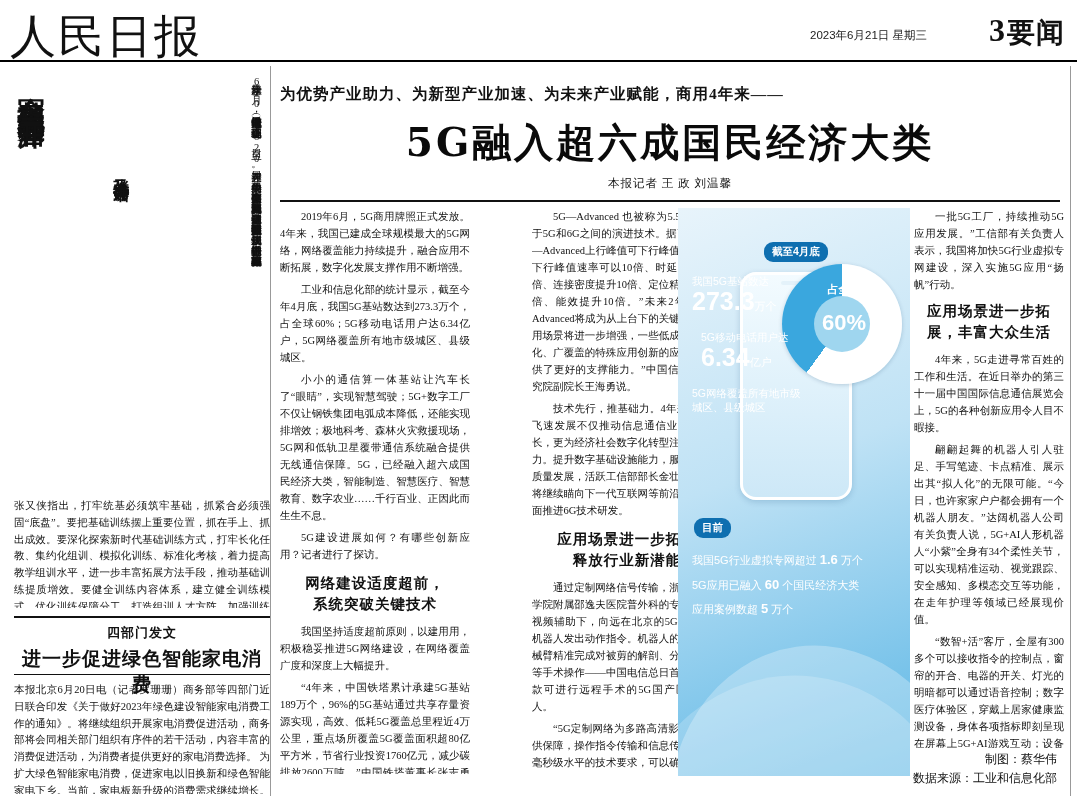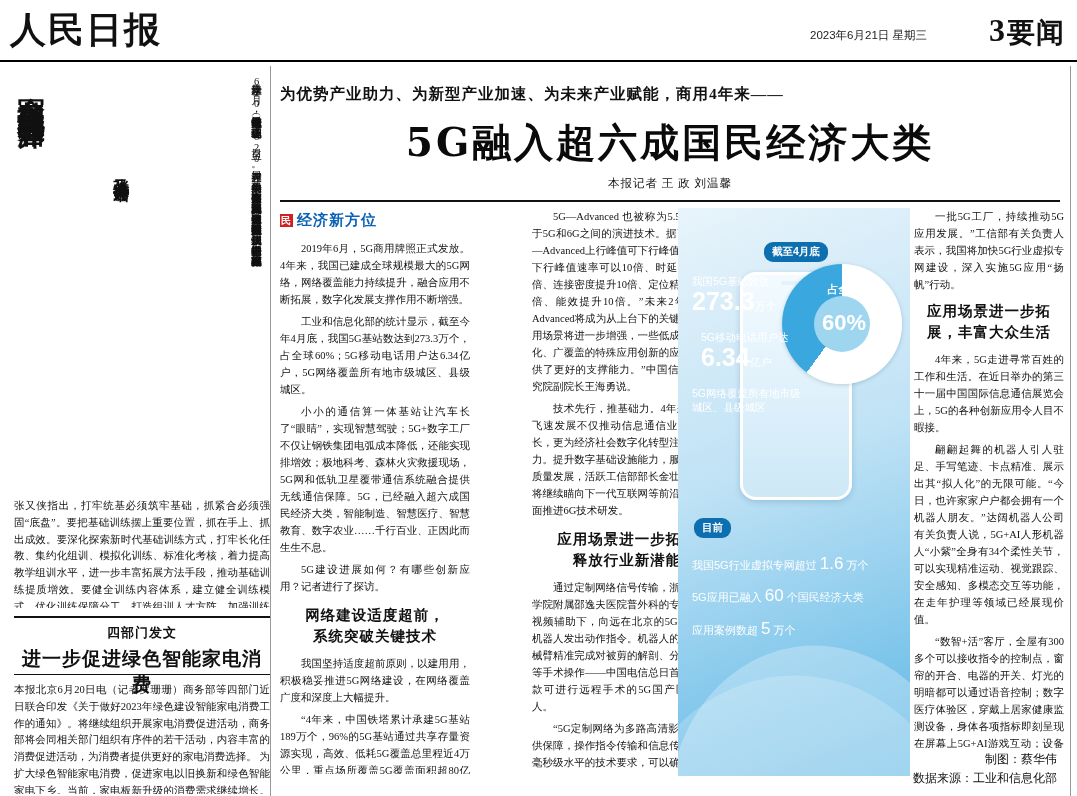--- a/index.html
+++ b/index.html
@@ -15,21 +15,21 @@
   .page { position:relative; width:1077px; height:796px; }
 
   
   .masthead {
     position:absolute; left:0; top:0; width:1077px; height:62px;
     border-bottom:2px solid #000;
   }
   .logo {
     position:absolute; left:10px; top:6px;
     font-family:"DejaVu Serif", serif;
-    font-weight:bold; font-size:36px; letter-spacing:2px;
+    font-weight:normal; font-size:46px; letter-spacing:2px;
     color:#111;
   }
   .mast-date {
     position:absolute; right:150px; top:28px;
     font-size:11.5px; color:#222;
     font-family:"Liberation Sans", sans-serif;
   }
   .mast-pageno {
     position:absolute; right:72px; top:12px;
     font-size:32px; font-weight:bold; color:#111;
@@ -187,21 +187,21 @@
   .stat .lbl { font-size:10.5px; display:block; line-height:1.35; }
   .stat .num { font-size:25px; font-weight:bold; display:inline-block; line-height:1.1; }
   .stat .unit { font-size:11px; }
 
   .s1 { left:14px; top:66px; width:150px; }
   .s2 { left:23px; top:122px; width:150px; }
   .s3 { left:14px; top:178px; width:190px; }
 
   .bullets { position:absolute; left:14px; top:340px; width:206px; color:#fff;
              font-family:"Liberation Sans", sans-serif; font-size:11px; line-height:1.9; }
-  .bullets .n { font-size:17px; font-weight:normal; }
+  .bullets .n { font-size:13px; font-weight:bold; }
   .bullets .row { white-space:nowrap; }
 
   .wave {
     position:absolute; left:-20px; bottom:-40px; width:300px; height:170px;
     background:rgba(255,255,255,.28);
     border-radius:50% 50% 0 0 / 100% 100% 0 0;
     transform:rotate(-8deg);
   }
   .wave2 {
     position:absolute; left:-40px; bottom:-70px; width:330px; height:170px;
@@ -252,23 +252,20 @@
 为扩大绿色智能家电消费，促进家电以旧换新和绿色智能家电下乡。当前，家电板新升级的消费需求继续增长。据主要电商平台销售数据，1—5月，家电以旧换新和绿色智能家电下乡销售额同比分别增长83.7%和12.6%。</div>
     </div>
 
     <div class="col-main">
       <div class="kicker">为优势产业助力、为新型产业加速、为未来产业赋能，商用4年来——</div>
       <div class="headline">5G融入超六成国民经济大类</div>
       <div class="byline">本报记者 王 政 刘温馨</div>
       <div class="head-rule"></div>
 
       <div class="scol scol1" style="height:566px; overflow:hidden;">
-        <span class="badge-head">
-          <span class="sq">民</span><span>经济新方位</span>
-        </span>
         <p>2019年6月，5G商用牌照正式发放。4年来，我国已建成全球规模最大的5G网络，网络覆盖能力持续提升，融合应用不断拓展，数字化发展支撑作用不断增强。</p>
         <p>工业和信息化部的统计显示，截至今年4月底，我国5G基站数达到273.3万个，占全球60%；5G移动电话用户达6.34亿户，5G网络覆盖所有地市级城区、县级城区。</p>
         <p>小小的通信算一体基站让汽车长了“眼睛”，实现智慧驾驶；5G+数字工厂不仅让钢铁集团电弧成本降低，还能实现排增效；极地科考、森林火灾救援现场，5G网和低轨卫星覆带通信系统融合提供无线通信保障。5G，已经融入超六成国民经济大类，智能制造、智慧医疗、智慧教育、数字农业……千行百业、正因此而生生不息。</p>
         <p>5G建设进展如何？有哪些创新应用？记者进行了探访。</p>
         <span class="sec-head" style="white-space:pre-line;">网络建设适度超前，
 系统突破关键技术</span>
         <p>我国坚持适度超前原则，以建用用，积极稳妥推进5G网络建设，在网络覆盖广度和深度上大幅提升。</p>
         <p>“4年来，中国铁塔累计承建5G基站189万个，96%的5G基站通过共享存量资源实现，高效、低耗5G覆盖总里程近4万公里，重点场所覆盖5G覆盖面积超80亿平方米，节省行业投资1760亿元，减少碳排放2600万吨。”中国铁塔董事长张志勇说。</p>
 
       </div>

